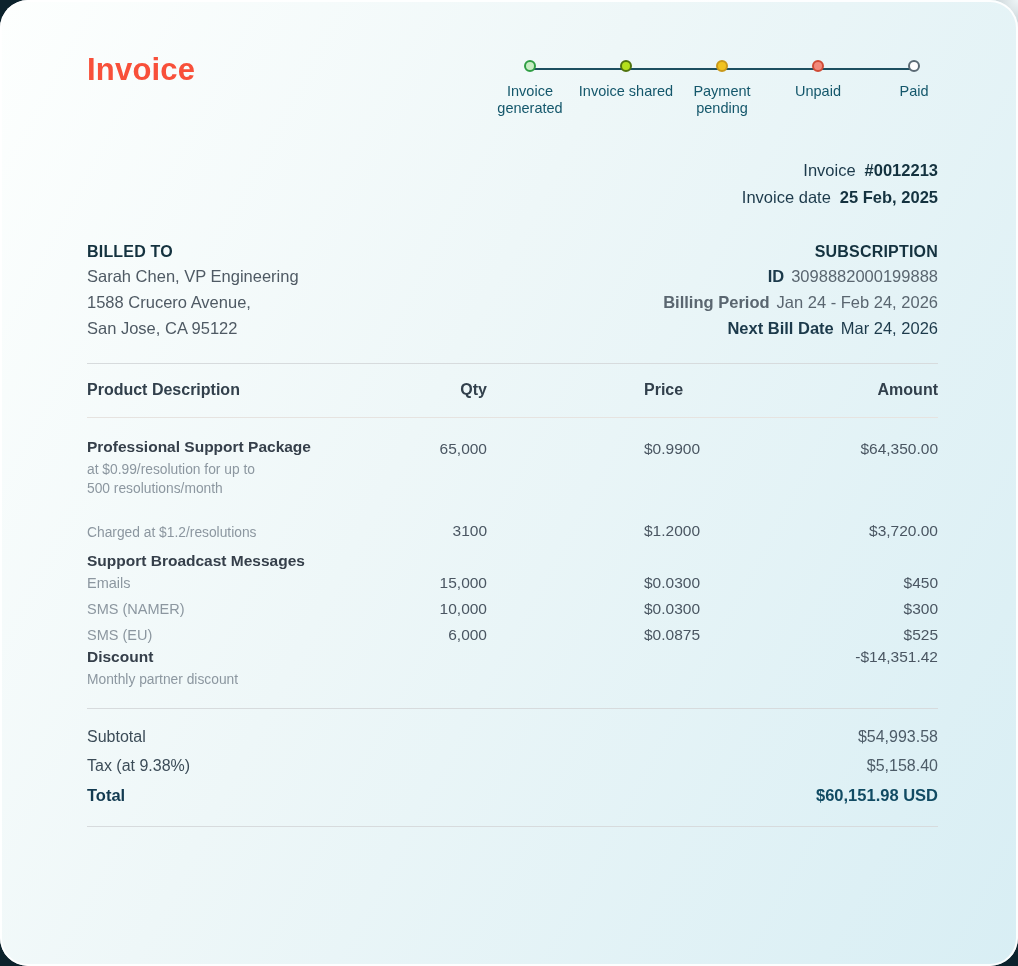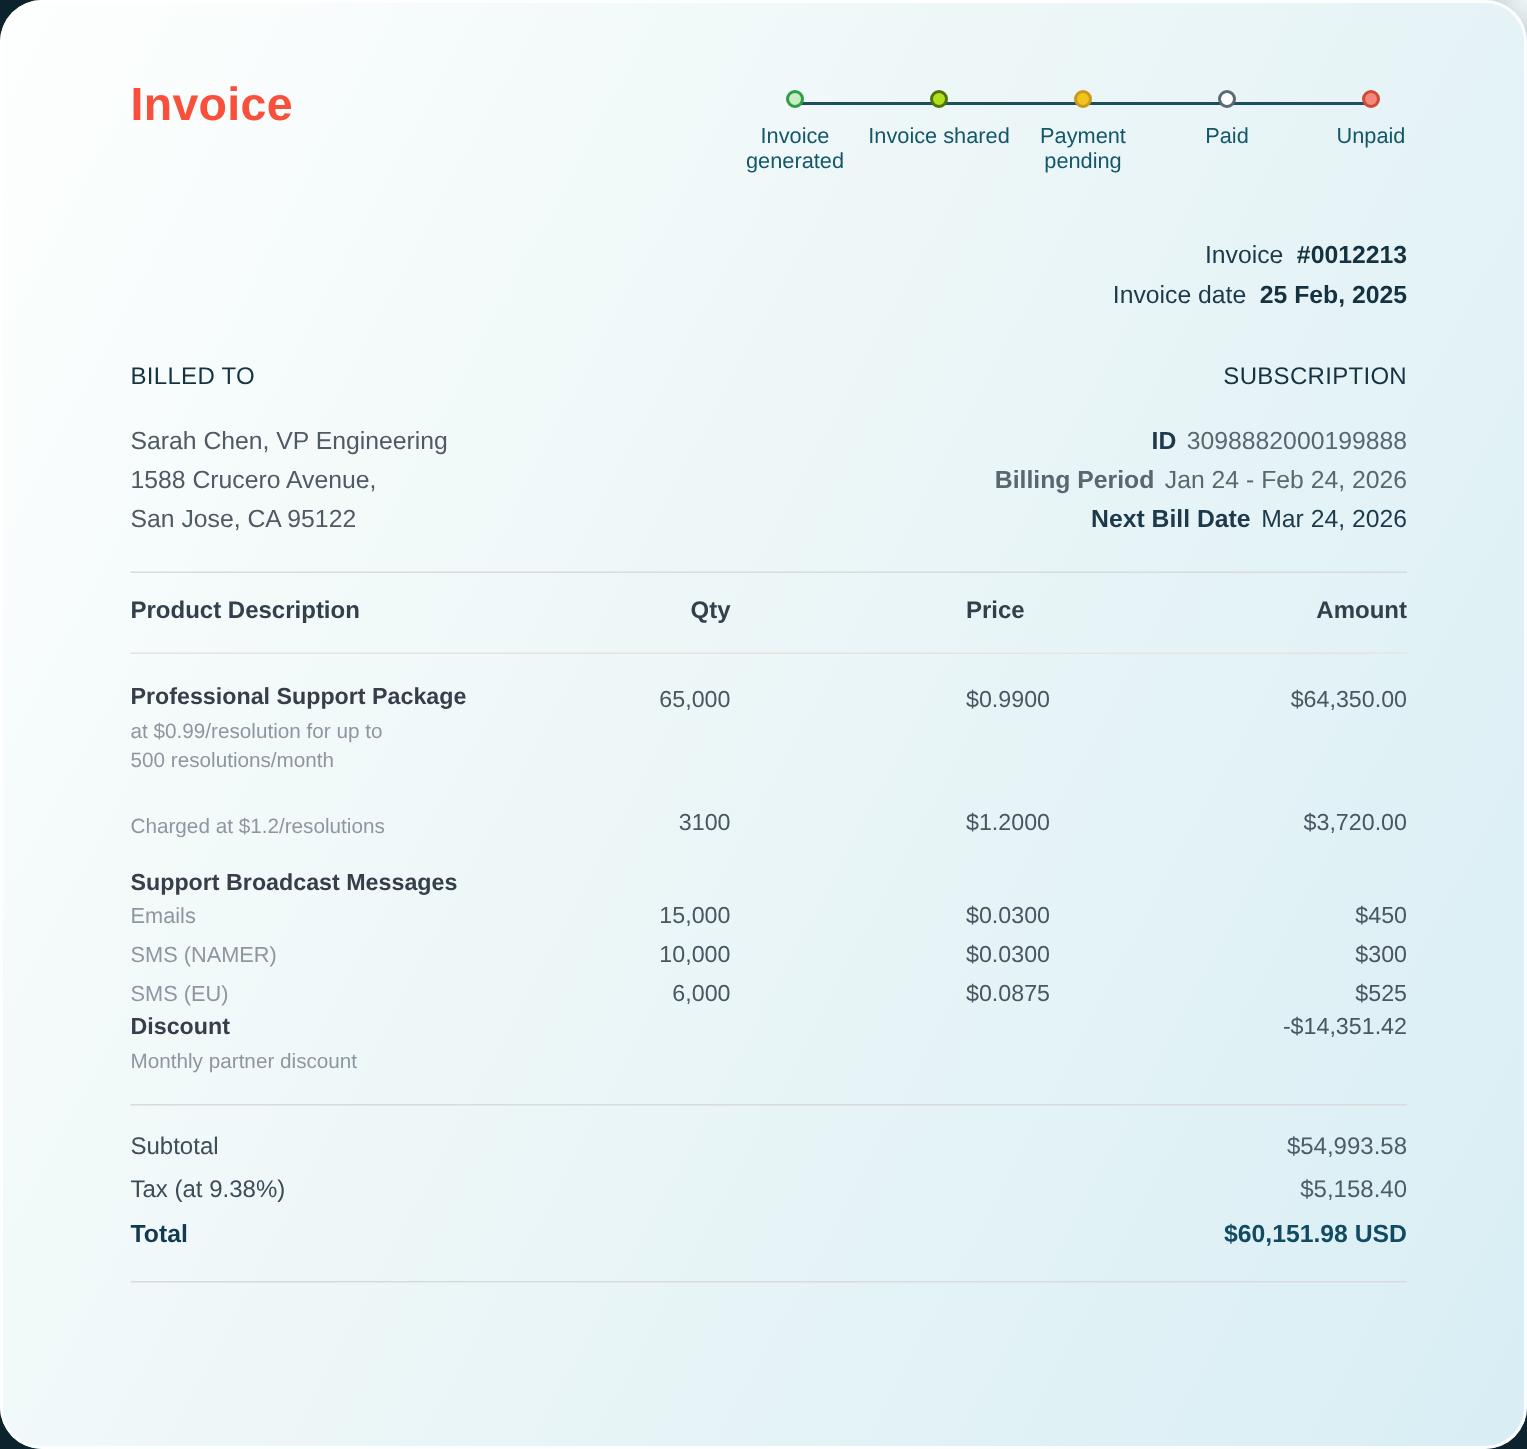--- a/index.html
+++ b/index.html
@@ -26,38 +26,38 @@
     position: relative; z-index: 1;
     width: 12px; height: 12px; border-radius: 50%;
     border: 2.5px solid #333; background: #fff; margin-bottom: 11px;
   }
   .step-label { font-size: 14.5px; line-height: 1.18; color: #14576b; text-align: center; }
   
   .meta { margin-top: 40px; text-align: right; font-size: 16.5px; line-height: 1.62; color: #1c3a4b; }
   .meta b { margin-left: 9px; font-weight: 700; color: #14323f; }
   
   .parties { margin-top: 28px; display: flex; justify-content: space-between; }
-  .party h3 { font-size: 16px; font-weight: 400; color: #14323f; letter-spacing: 0.2px; margin-bottom: 18px; }
+  .party h3 { font-size: 16px; font-weight: 700; color: #14323f; letter-spacing: 0.2px; margin-bottom: 0; }
   .party { font-size: 16.5px; line-height: 1.57; }
   .billed p { color: #4f5a64; }
   .subscription { text-align: right; }
   .sub-row .lab { font-weight: 700; margin-right: 7px; }
   .lab-dark { color: #1c3a4b; } .lab-gray { color: #5a6670; }
   .val-gray { color: #5a6670; } .val-dark { color: #1c3a4b; }
   
   .rule { border: none; border-top: 1.5px solid #d7dbdd; margin-top: 22px; }
   .grid { display: grid; grid-template-columns: 337px 63px 260px 1fr; }
   .thead { padding: 17px 0 18px; border-bottom: 1.5px solid #e6e3e0; font-size: 16px; font-weight: 700; color: #32404c; }
   .c-qty { text-align: right; } .c-price { padding-left: 157px; } .c-amount { text-align: right; }
   .num { font-size: 15.5px; color: #4a5662; }
   .item-title { font-size: 15.5px; font-weight: 700; color: #353f4a; }
   .item-sub { font-size: 13.8px; line-height: 1.35; color: #8c97a0; margin-top: 5px; }
   .row-1 { padding: 20px 0 12px; } .row-1 .num { padding-top: 2px; }
   .row-2 { padding: 8px 0 8px; align-items: center; }
-  .group-title { margin-top: 12px; font-size: 15.5px; font-weight: 700; color: #353f4a; }
+  .group-title { margin-top: 2px; font-size: 15.5px; font-weight: 700; color: #353f4a; }
   .subrow { padding: 4px 0; align-items: center; }
   .subrow .sub-name { font-size: 14.5px; color: #8c97a0; }
   .discount { margin-top: 0; padding-bottom: 18px; align-items: start; }
   .table-wrap { border-bottom: 1.5px solid #d7dbdd; }
   
   .totals { padding: 14px 0 16px; border-bottom: 1.5px solid #d7dbdd; }
   .t-row { display: flex; justify-content: space-between; font-size: 16px; line-height: 1.8; color: #3c4c58; gap: 28px; }
   .t-row .t-val { color: #4d5c68; }
   .t-row.total { font-weight: 700; font-size: 16.5px; align-items: center; }
   .t-row.total .t-lab { color: #123a50; }
@@ -78,26 +78,26 @@
       </div>
       <div class="step">
         <span class="dot" style="background: rgb(179, 224, 28); border-color: rgb(80, 115, 14);"></span>
         <span class="step-label">Invoice shared</span>
       </div>
       <div class="step">
         <span class="dot" style="background: rgb(241, 195, 31); border-color: rgb(201, 153, 26);"></span>
         <span class="step-label">Payment pending</span>
       </div>
       <div class="step">
+        <span class="dot" style="background: rgb(242, 137, 122); border-color: rgb(208, 75, 53);"></span>
+        <span class="step-label">Unpaid</span>
+      </div>
+      <div class="step">
         <span class="dot" style="background: rgb(255, 255, 255); border-color: rgb(91, 106, 116);"></span>
         <span class="step-label">Paid</span>
-      </div>
-      <div class="step">
-        <span class="dot" style="background: rgb(242, 137, 122); border-color: rgb(208, 75, 53);"></span>
-        <span class="step-label">Unpaid</span>
       </div>
     </div>
   </div>
 
   <div class="meta">
     <div>
       <span>Invoice</span><b>#0012213</b>
     </div>
     <div>
       <span>Invoice date</span><b>25 Feb, 2025</b>

